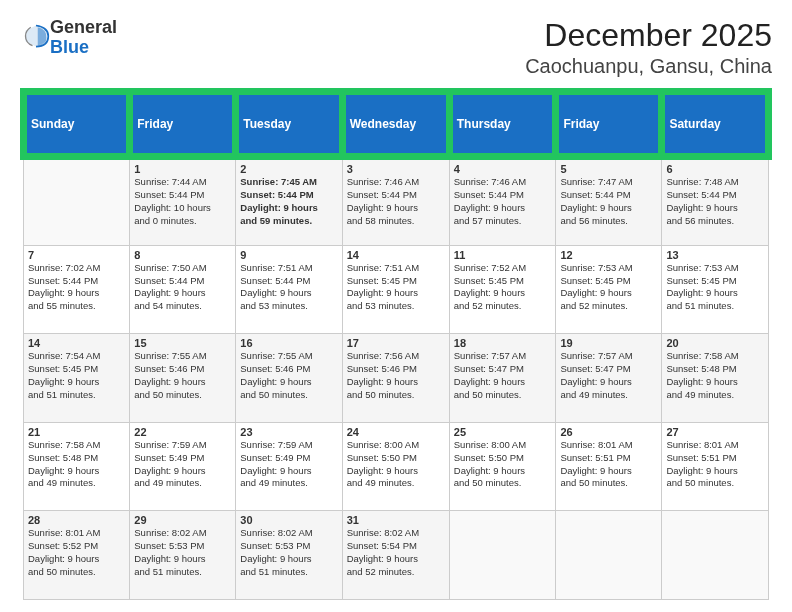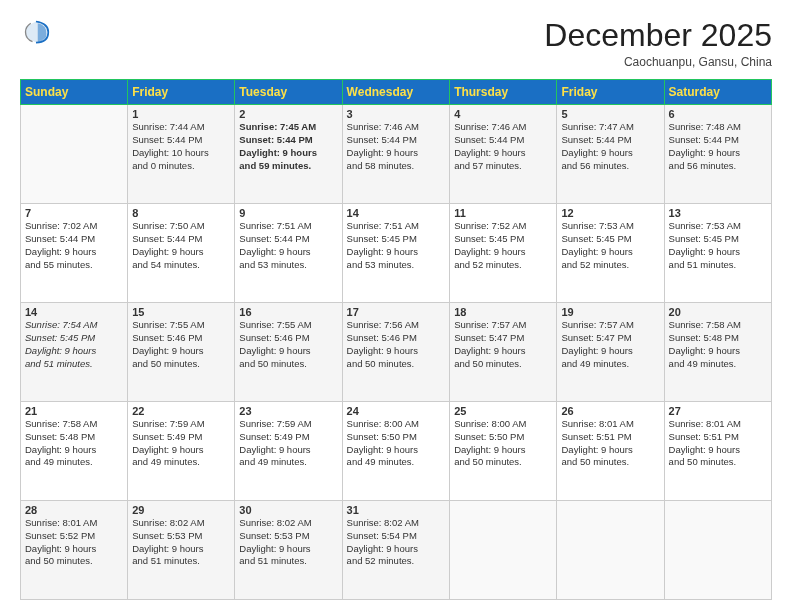--- a/index.html
+++ b/index.html
@@ -42,37 +42,37 @@
     .title-block {
       text-align: right;
     }
     .month-title {
       font-size: 32px;
       font-weight: normal;
       color: #222;
       line-height: 1.1;
     }
     .location-title {
-      font-size: 12px;
+      font-size: 20px;
       color: #444;
       margin-top: 2px;
     }
     .calendar {
       width: 100%;
       border-collapse: collapse;
       flex: 1;
     }
     .calendar th {
       background: #1a6fc4;
-      color: #fde047;
+      color: #ffffff;
       font-size: 12px;
       font-weight: bold;
-      padding: 5px 4px;
+      padding: 22px 4px;
       text-align: left;
-      border: 1px solid #22c55e;
+      border: 7px solid #22c55e;
     }
     .calendar td {
       border: 1px solid #ccc;
       vertical-align: top;
       padding: 3px 4px;
       width: 108px;
       height: 82px;
       font-size: 10px;
       color: #333;
     }
@@ -100,20 +100,26 @@
 <div class="page">
   <div class="header">
     <div class="logo">
       <div>
         <svg class="logo-icon" viewBox="0 0 32 32">
           <polygon points="16,4 28,10 28,22 16,28 4,22 4,10" fill="#1a6fc4" opacity="0.15"></polygon>
           <path d="M18 6 Q28 8 28 18 Q28 26 18 28" fill="#1a6fc4" opacity="0.5"></path>
           <path d="M16 4 Q30 6 30 16 Q30 28 16 28" fill="none" stroke="#1a6fc4" stroke-width="2"></path>
           <path d="M10 6 Q4 10 4 16 Q4 24 12 27" fill="none" stroke="#888" stroke-width="1.5"></path>
         </svg>
+      </div>
+      <div>
+        <div class="logo-text">
+          <span class="logo-general">General</span><br>
+          <span class="logo-blue">Blue</span>
+        </div>
       </div>
     </div>
     <div class="title-block">
       <div class="month-title">December 2025</div>
       <div class="location-title">Caochuanpu, Gansu, China</div>
     </div>
   </div>
 
   <table class="calendar">
     <thead>
@@ -220,21 +226,21 @@
             <span class="day-num">13</span>
             <div class="day-info" style="white-space: pre-line;">Sunrise: 7:53 AM
 Sunset: 5:45 PM
 Daylight: 9 hours
 and 51 minutes.</div>
           </td>
         </tr>
         <tr>
           <td class="row-shade">
             <span class="day-num">14</span>
-            <div class="day-info" style="white-space: pre-line; font-style: italic;">Sunrise: 7:54 AM
+            <div class="day-info" style="white-space: pre-line;">Sunrise: 7:54 AM
 Sunset: 5:45 PM
 Daylight: 9 hours
 and 51 minutes.</div>
           </td>
           <td class="row-shade">
             <span class="day-num">15</span>
             <div class="day-info" style="white-space: pre-line;">Sunrise: 7:55 AM
 Sunset: 5:46 PM
 Daylight: 9 hours
 and 50 minutes.</div>

